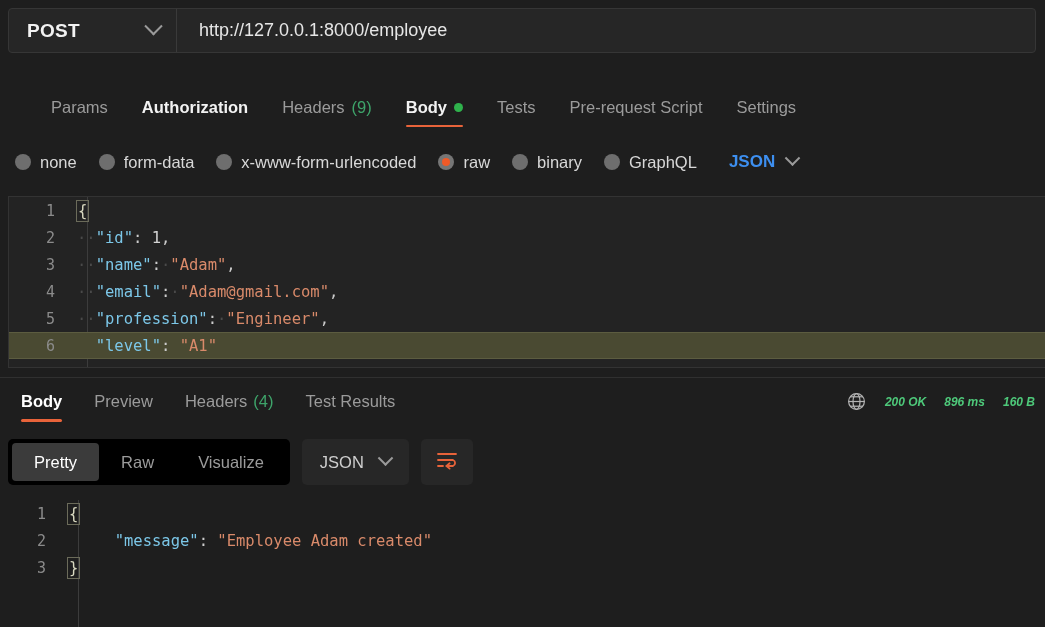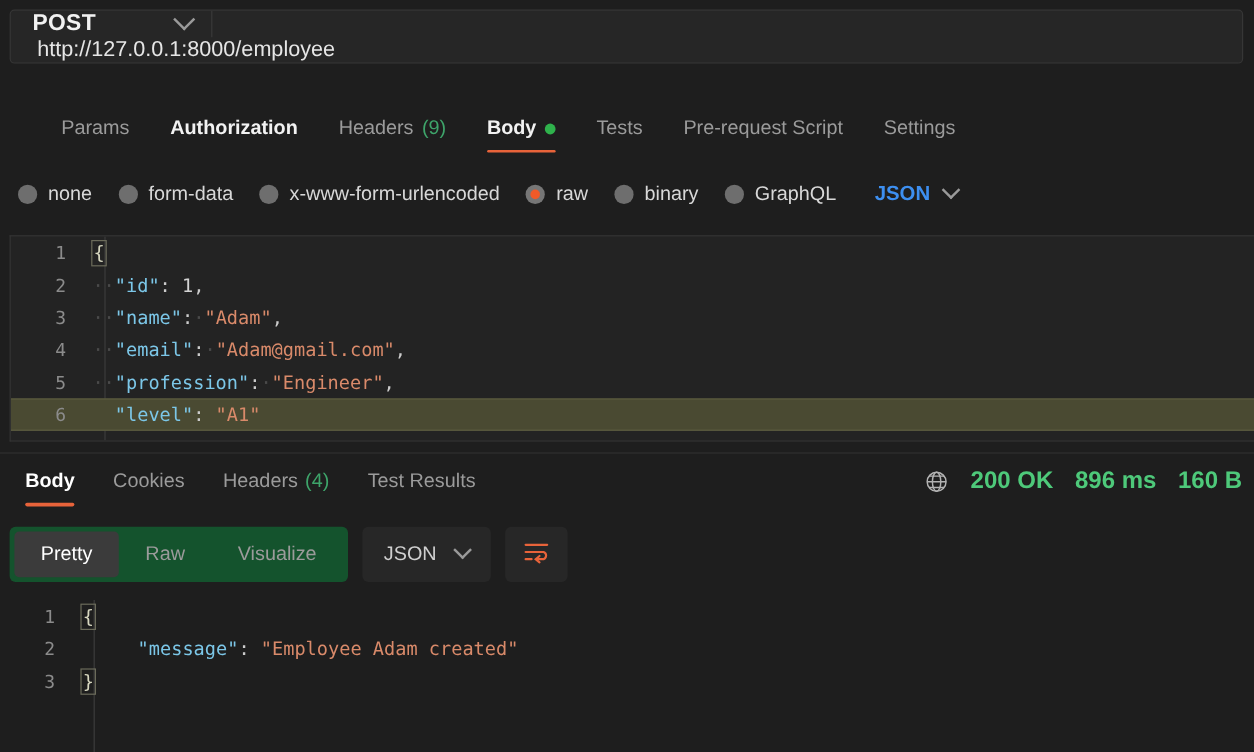--- a/index.html
+++ b/index.html
@@ -12,21 +12,20 @@
   }
 
   
   .url-row {
     position: absolute; left: 8px; top: 8px;
     width: 1028px; height: 45px;
     display: flex; align-items: stretch;
     background: #262626;
     border: 1px solid #363636;
     border-radius: 4px;
-    flex-direction: column;
   }
   .method-box {
     width: 168px;
     display: flex; align-items: center; justify-content: space-between;
     padding: 0 16px 0 18px;
     border-right: 1px solid #3a3a3a;
     cursor: pointer;
   }
   .method-label {
     font-size: 19px; font-weight: bold; color: #f2f2f2;
@@ -168,30 +167,30 @@
   .resp-tab.active::after {
     content: ""; position: absolute;
     left: 16px; right: 16px; bottom: 3px; height: 2.5px;
     background: #e8633a; border-radius: 2px;
   }
   .status-group {
     margin-left: auto; display: flex; align-items: center;
     gap: 18px; padding-right: 10px;
   }
   .globe { width: 21px; height: 21px; display: block; }
-  .stat { font-size: 20px; color: #4ec97a; font-weight: bold; white-space: nowrap; }
+  .stat { font-size: 12px; color: #4ec97a; font-weight: bold; white-space: nowrap; font-style: italic; }
 
   
   .view-row {
     position: absolute; left: 8px; top: 438px;
     height: 48px; display: flex; align-items: center; gap: 12px;
   }
   .seg {
     display: flex; align-items: center;
-    background: #14532d; border-radius: 5px; height: 46px;
+    background: #000000; border-radius: 5px; height: 46px;
     padding: 4px;
   }
   .seg-item {
     padding: 0 22px; height: 38px;
     display: flex; align-items: center;
     font-size: 16.5px; color: #9b9b9b;
     border-radius: 4px; cursor: pointer; white-space: nowrap;
   }
   .seg-item.active { background: #3b3b3b; color: #ffffff; }
   .fmt-box {
@@ -316,21 +315,21 @@
       </div>
     </div>
 </div>
 
 <div class="resp-head">
   <div class="resp-tabs" id="resp-tabs">
       <div class="resp-tab active">
         <span>Body</span>
       </div>
       <div class="resp-tab">
-        <span>Cookies</span>
+        <span>Preview</span>
       </div>
       <div class="resp-tab">
         <span>Headers</span>
         <span class="count">(4)</span>
       </div>
       <div class="resp-tab">
         <span>Test Results</span>
       </div>
     </div>
   <div class="status-group">

